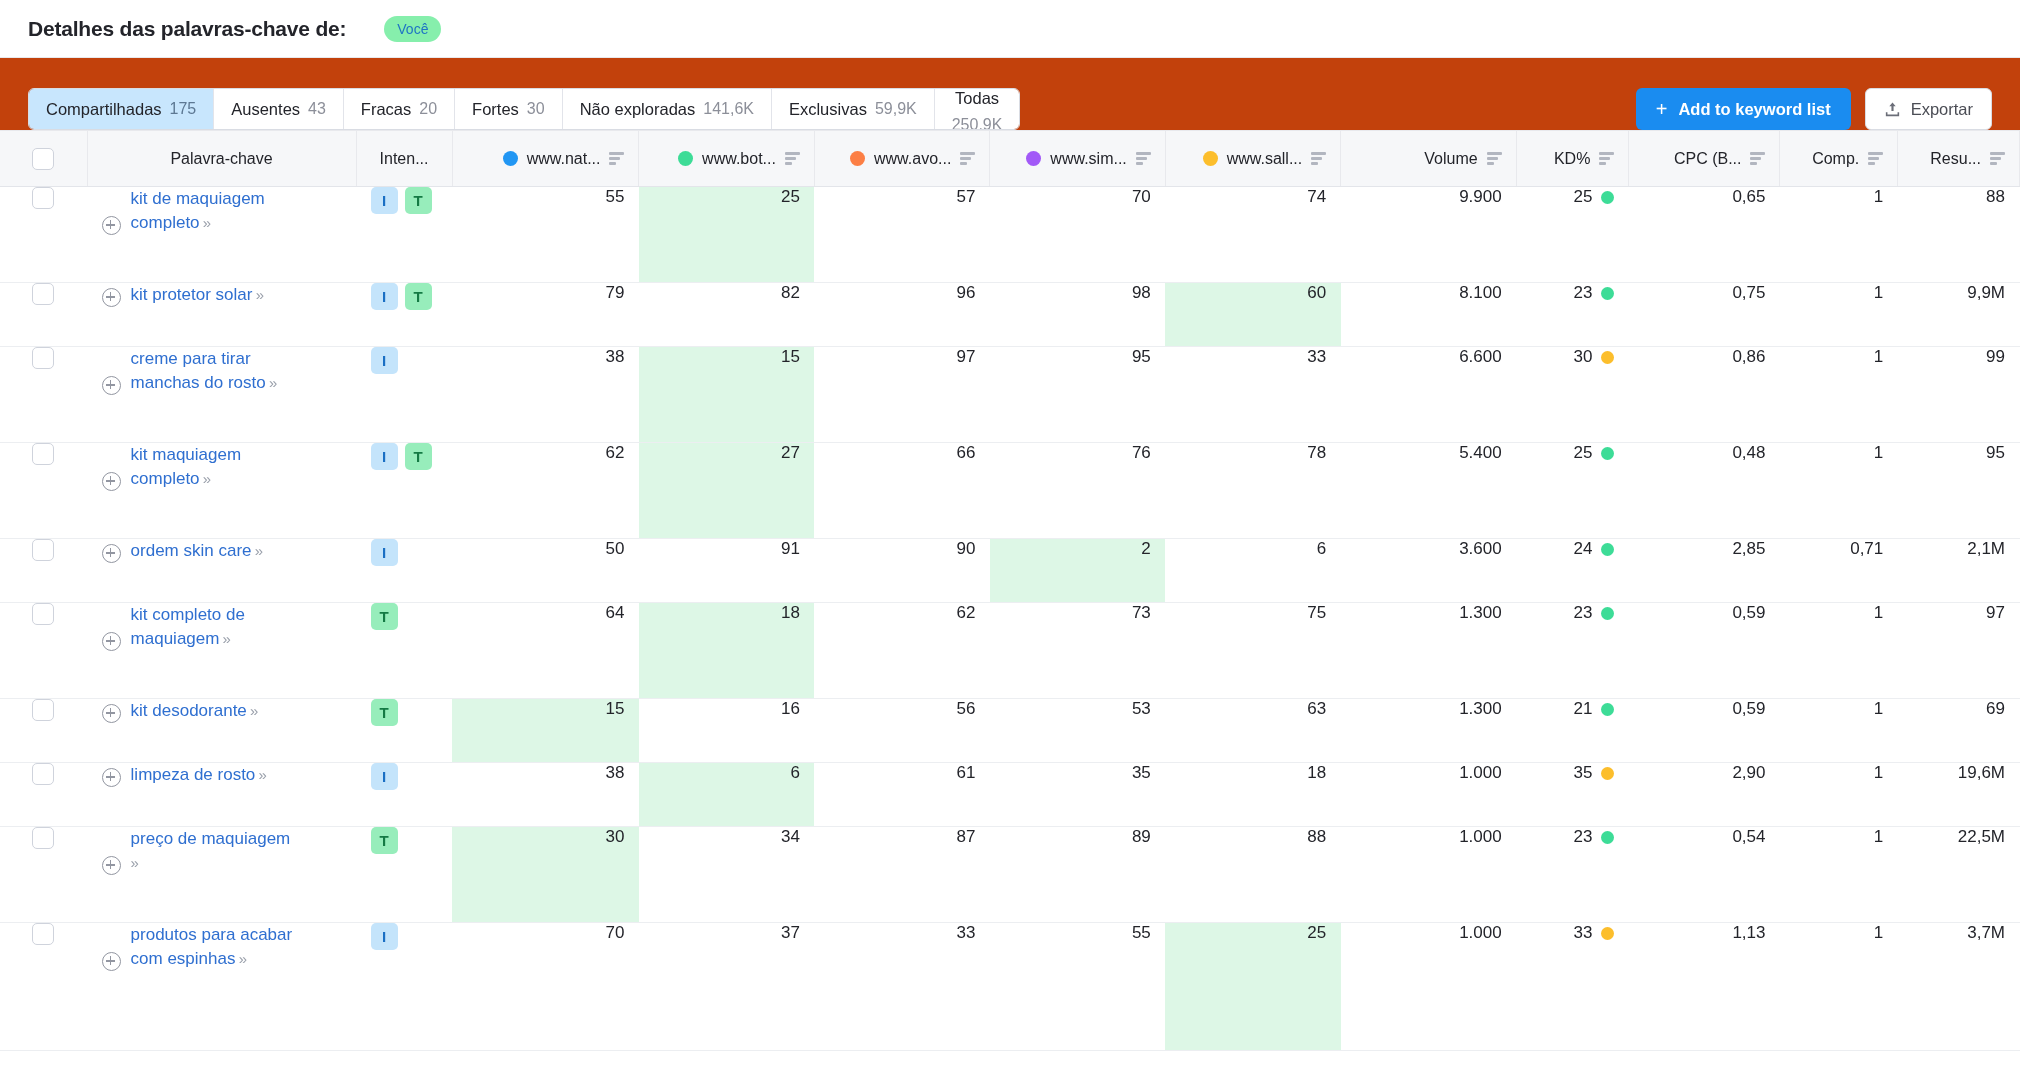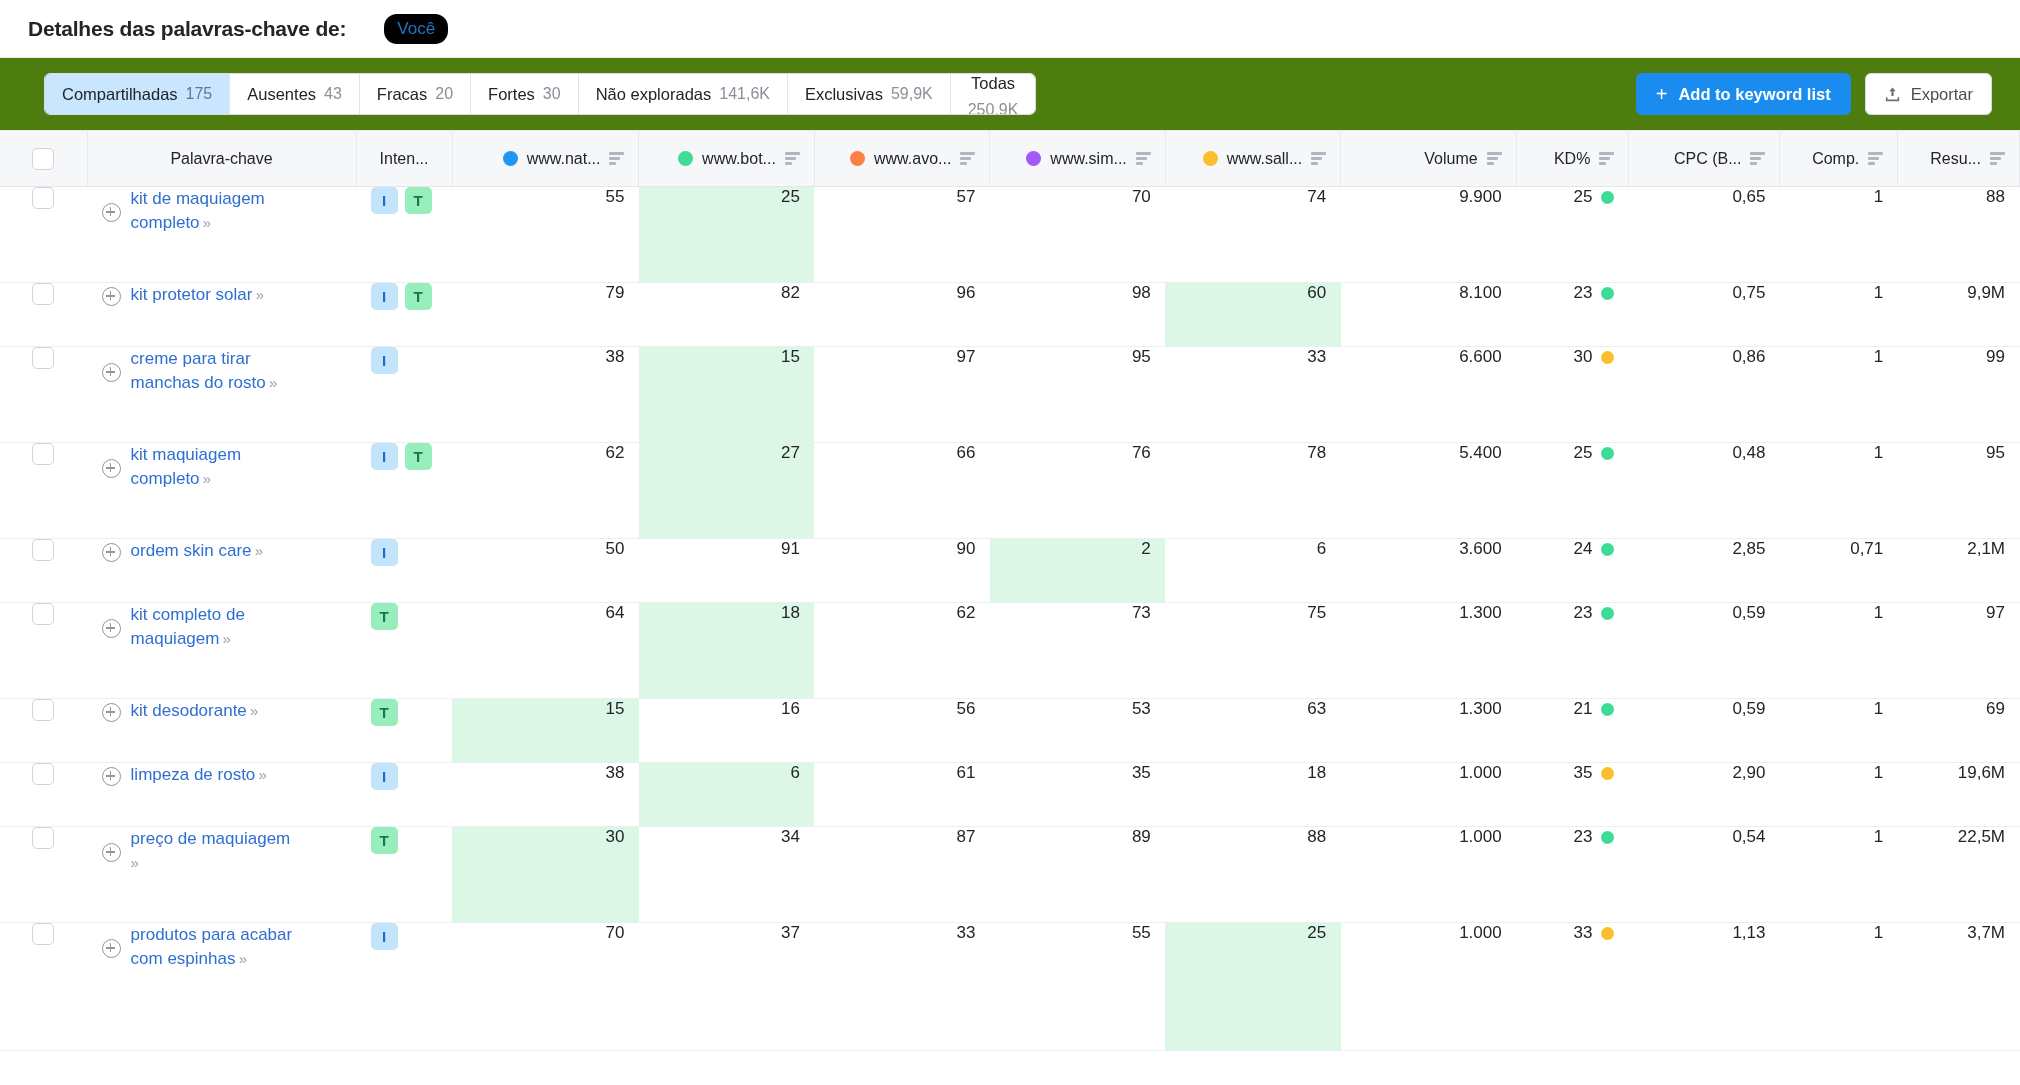--- a/index.html
+++ b/index.html
@@ -44,35 +44,35 @@
   }
   .chev {
     margin-left: 14px;
     width: 13px; height: 13px;
     border-right: 2.4px solid #23242a;
     border-bottom: 2.4px solid #23242a;
     transform: rotate(45deg) translate(-3px,-3px);
   }
   .you-pill {
     margin-left: 14px;
-    background: #000000;
+    background: #86efac;
     color: #1f74c4;
-    font-size: 17px;
+    font-size: 14px;
     border-radius: 13px;
     padding: 5px 13px;
     cursor: pointer;
   }
 
   
   .tabsrow {
     height: 72px;
     display: flex;
-    align-items: center;
-    padding: 0 28px 0 44px;
-    background: #4d7c0f;
+    align-items: flex-end;
+    padding: 0 28px 0 28px;
+    background: #c2410c;
   }
   .tabgroup {
     display: flex;
     border: 1px solid #d9dce3;
     border-radius: 6px;
     overflow: hidden;
     height: 42px;
   }
   .tab {
     display: flex;
@@ -177,21 +177,21 @@
     padding: 0 14px;
     vertical-align: top;
   }
   td.cellnum { text-align: right; padding-top: 22px; }
   td.cellnum.hl { background: #ddf7e6; }
   td.checkcell { padding-top: 22px; text-align: center; }
   td.kwcell { padding-top: 20px; }
   td.intentcell { padding-top: 20px; }
   td.metric { text-align: right; padding-top: 22px; }
 
-  .kwline { display: flex; align-items: center; gap: 10px; }
+  .kwline { display: flex; align-items: flex-end; gap: 10px; }
   .plusicon {
     flex: 0 0 auto;
     width: 19px; height: 19px;
     border: 1.7px solid #9296a1;
     border-radius: 50%;
     position: relative;
     margin-top: 3px;
   }
   .plusicon::before, .plusicon::after {
     content: ""; position: absolute; background: #9296a1;

